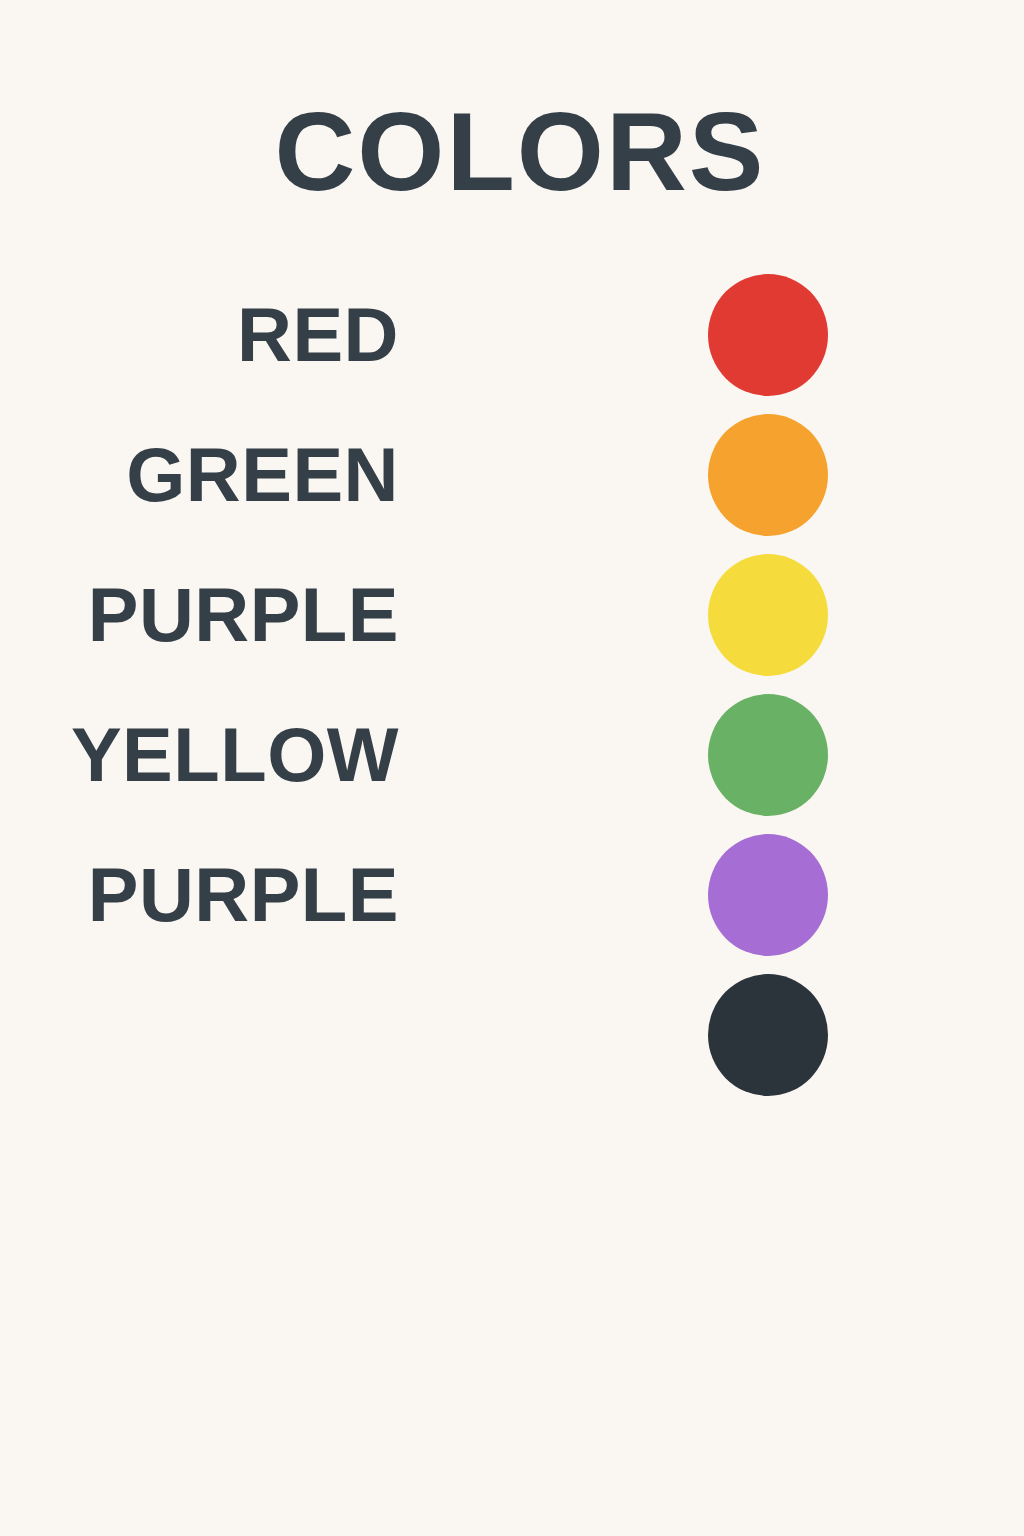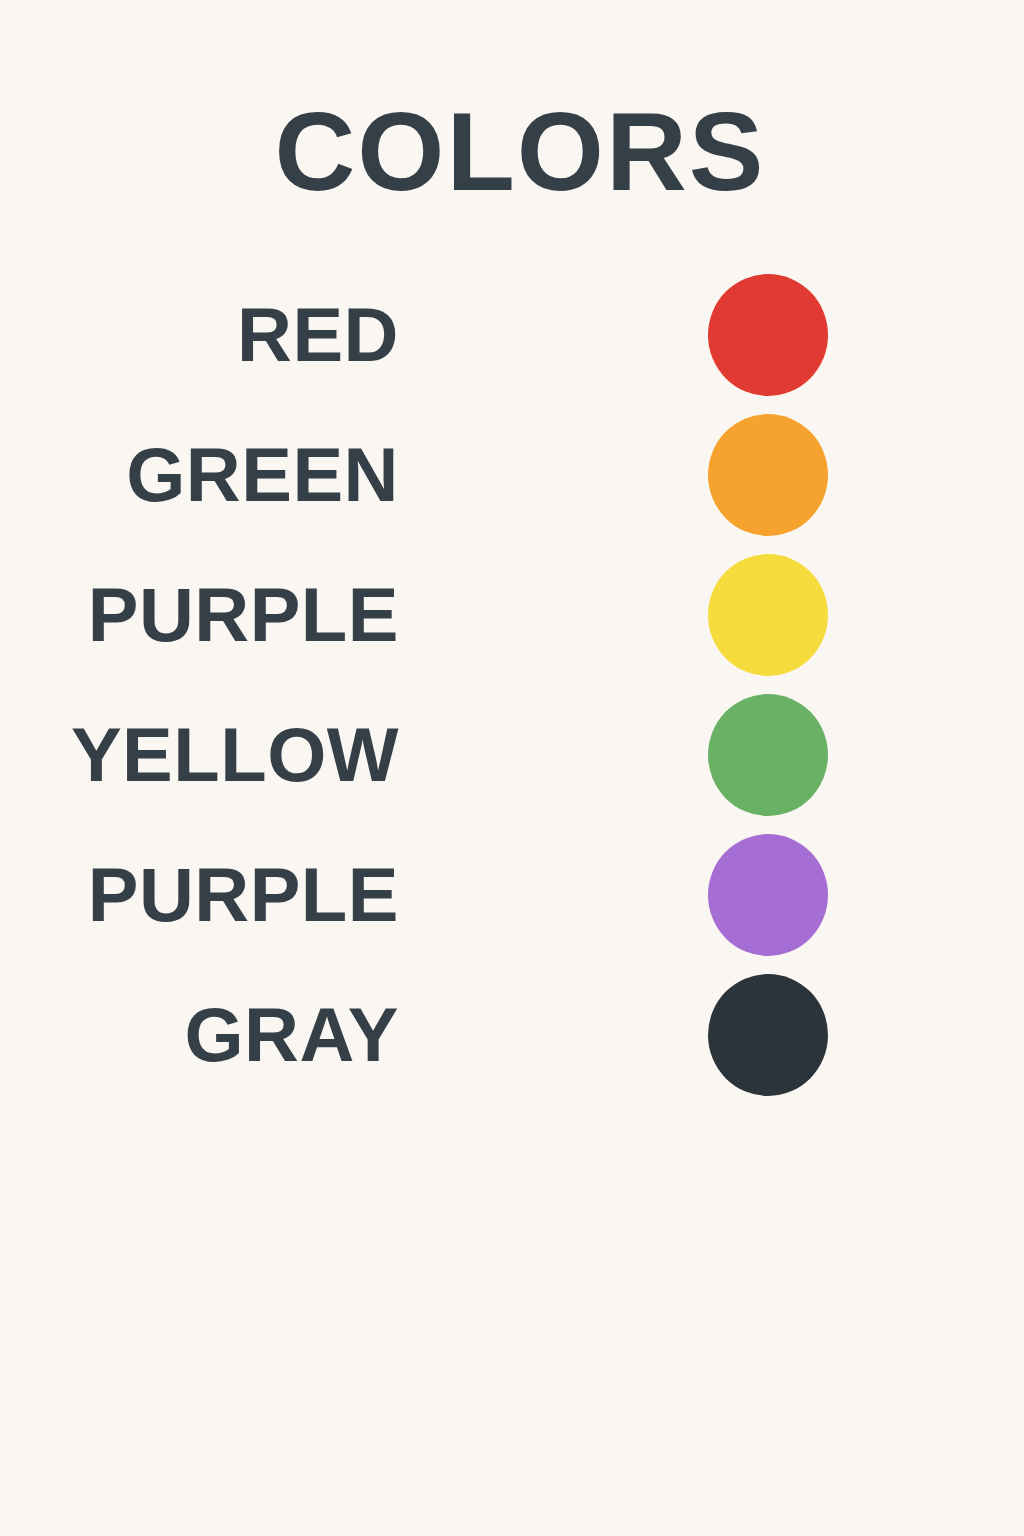--- a/index.html
+++ b/index.html
@@ -93,18 +93,17 @@
       </div>
       <div class="color-row">
         <div class="color-label">YELLOW</div>
         <div class="color-swatch" style="background: rgb(105, 177, 101);"></div>
       </div>
       <div class="color-row">
         <div class="color-label">PURPLE</div>
         <div class="color-swatch" style="background: rgb(166, 109, 212);"></div>
       </div>
       <div class="color-row">
-        <div class="color-label">GRAY</div>
         <div class="color-swatch" style="background: rgb(43, 51, 59);"></div>
       </div>
     </div>
 
 </div>
 
 </body></html>

